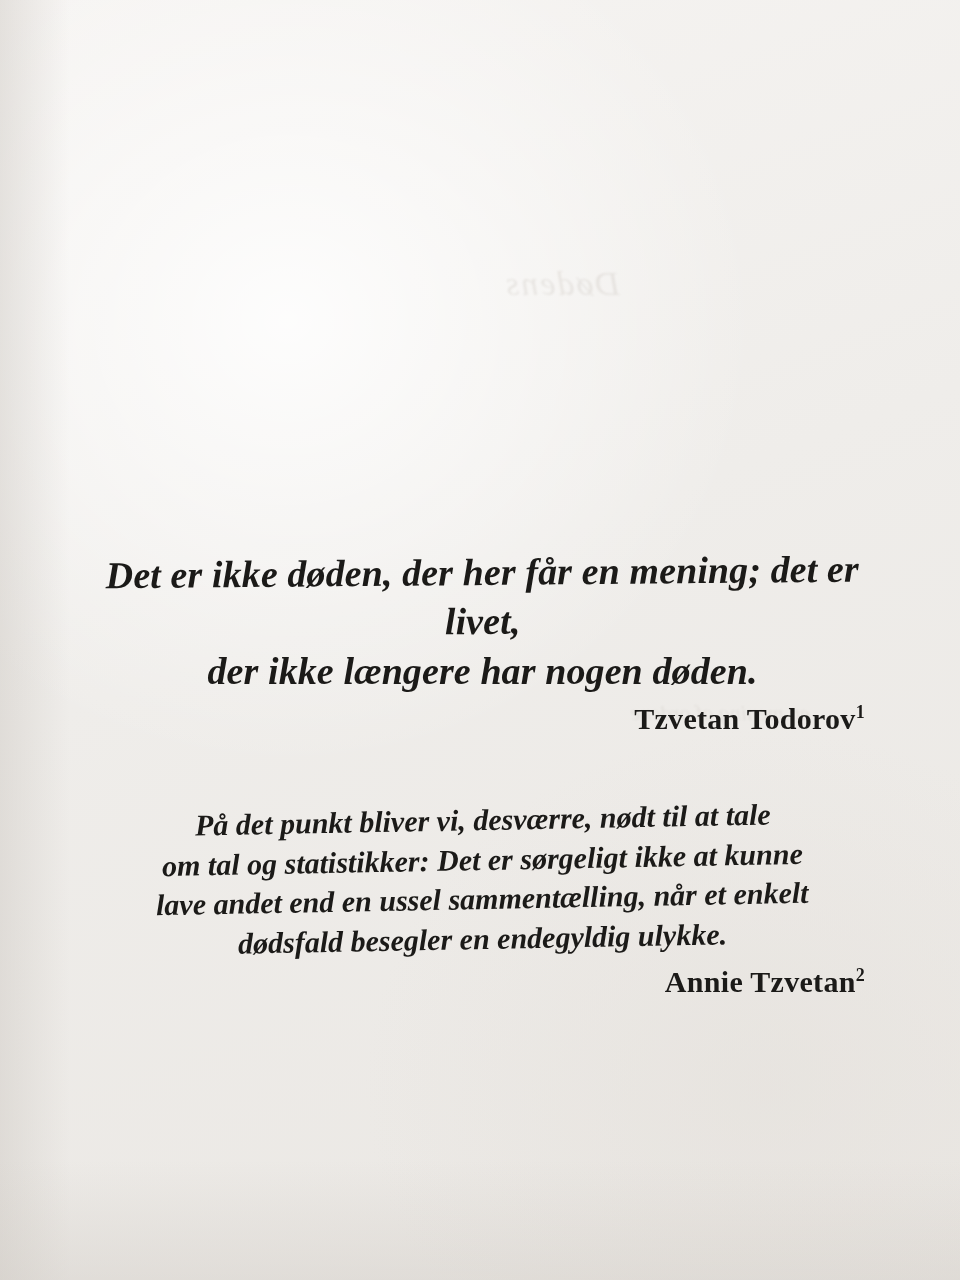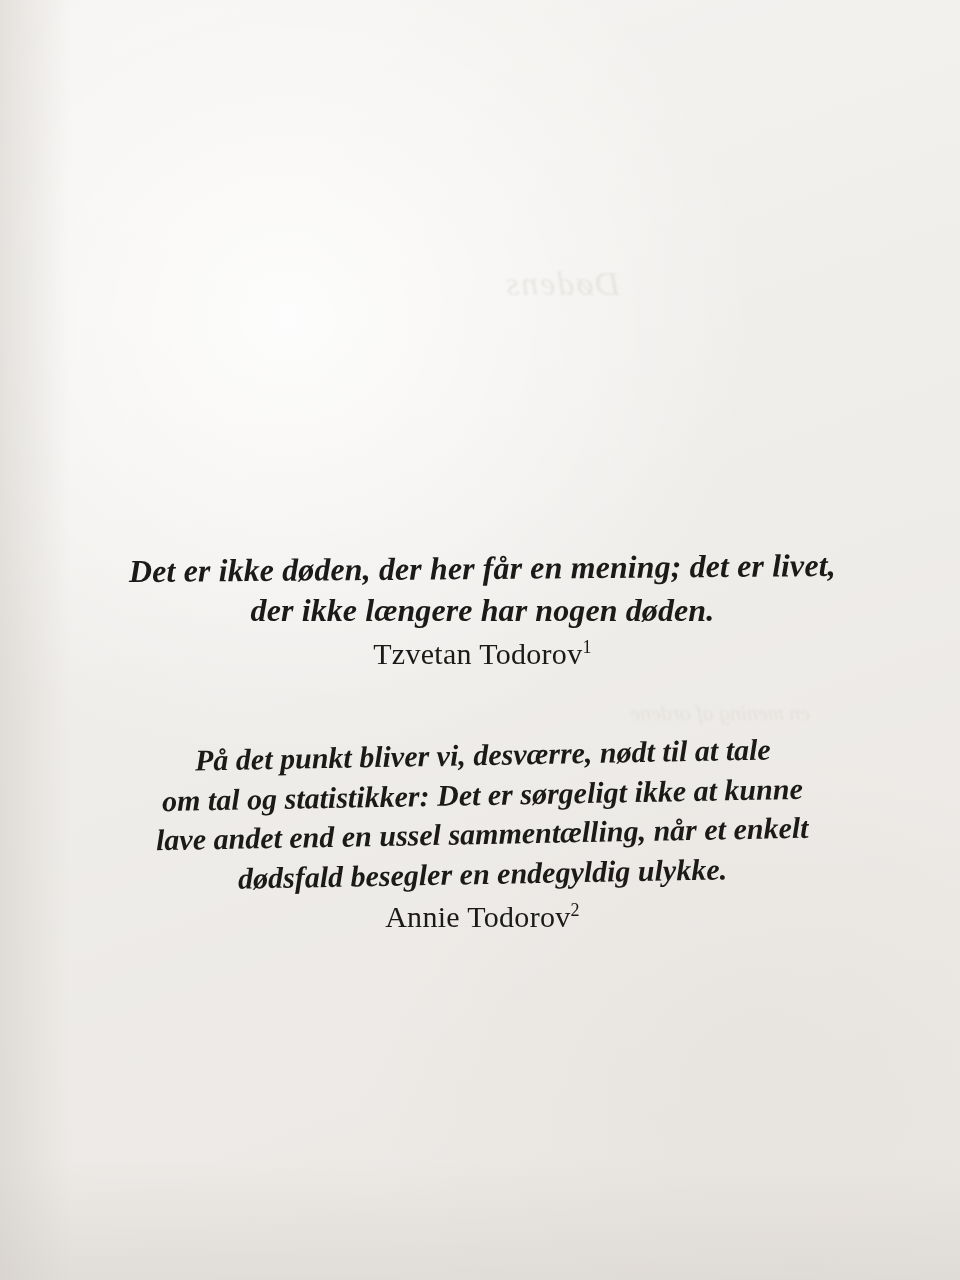--- a/index.html
+++ b/index.html
@@ -87,33 +87,33 @@
   }
 
   .quote {
     margin: 0;
     text-align: center;
     font-style: italic;
     font-weight: bold;
     line-height: 1.30;
   }
   .quote-1 {
-    font-size: 32px;
+    font-size: 38px;
     letter-spacing: 0.1px;
   }
   .quote-2 {
     font-size: 30px;
     line-height: 1.32;
   }
 
   .attribution {
     margin: 6px 0 0 0;
-    text-align: center;
+    text-align: right;
     font-style: normal;
-    font-weight: normal;
+    font-weight: bold;
     font-size: 30px;
     letter-spacing: 0.3px;
   }
   .attribution .note {
     font-size: 18px;
     vertical-align: super;
     line-height: 0;
   }
 
   
@@ -143,17 +143,17 @@
   </div>
 
   <div class="epigraph">
     <p class="quote quote-2">
       <span class="skew-b">På det punkt bliver vi, desværre, nødt til at tale</span><br>
       <span class="skew-b">om tal og statistikker: Det er sørgeligt ikke at kunne</span><br>
       <span class="skew-b">lave andet end en ussel sammentælling, når et enkelt</span><br>
       <span class="skew-b">dødsfald besegler en endegyldig ulykke.</span>
     </p>
     <p class="attribution">
-      <span>Annie Todorov</span><span class="note">2</span>
+      <span>Annie Tzvetan</span><span class="note">2</span>
     </p>
   </div>
 
 </div>
 
 </body></html>

